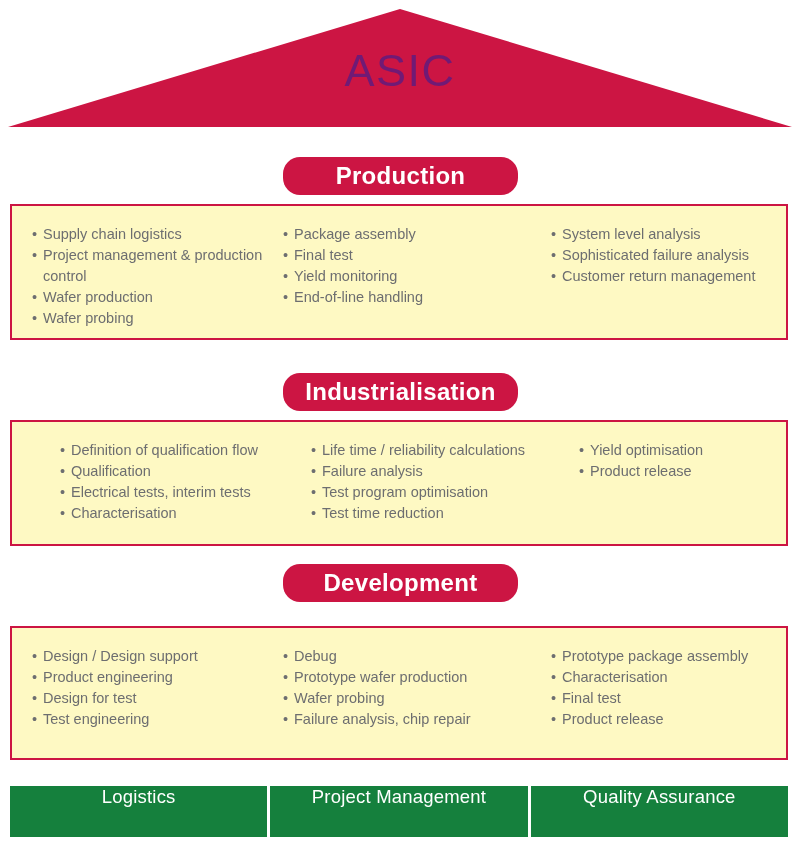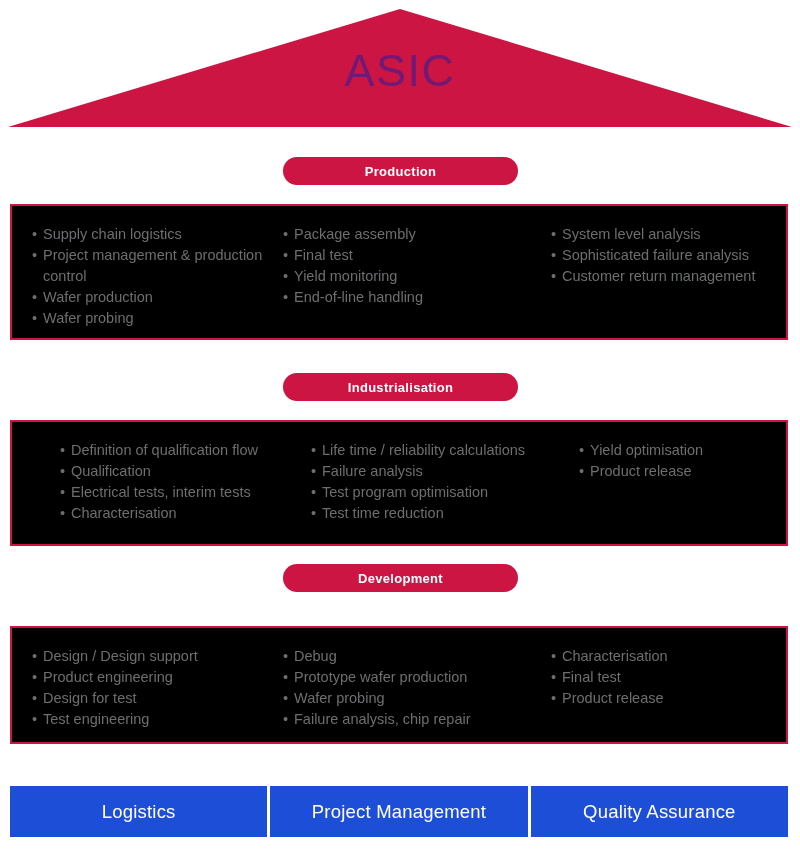--- a/index.html
+++ b/index.html
@@ -41,48 +41,48 @@
     letter-spacing: 1.5px;
     line-height: 52px;
     font-family: "Liberation Sans", sans-serif;
   }
 
   
   .pill {
     position: absolute;
     left: 283px;
     width: 235px;
-    height: 28px;
+    height: 38px;
     background: #CC1543;
     border-radius: 17px;
     color: #ffffff;
-    font-size: 13px;
+    font-size: 24px;
     font-weight: bold;
     letter-spacing: 0.3px;
     display: flex;
     align-items: center;
     justify-content: center;
     box-sizing: border-box;
   }
   .pill-production      { top: 157px; }
   .pill-industrialisation { top: 373px; }
   .pill-development     { top: 564px; }
 
   
   .stage-box {
     position: absolute;
     left: 10px;
     width: 778px;
     border: 2px solid #CC1543;
     box-sizing: border-box;
-    background: #000000;
+    background: #fef9c3;
   }
   .box-production       { top: 204px; height: 136px; }
   .box-industrialisation{ top: 420px; height: 126px; padding-left: 28px; }
-  .box-development      { top: 626px; height: 118px; }
+  .box-development      { top: 626px; height: 134px; }
 
   .cols {
     position: relative;
     width: 100%;
     height: 100%;
   }
   .col {
     position: absolute;
     top: 18px;
   }
@@ -119,26 +119,26 @@
     position: absolute;
     left: 10px;
     top: 786px;
     width: 778px;
     height: 51px;
     display: flex;
     gap: 3px;
   }
   .footer-cell {
     flex: 1 1 0;
-    background: #1d4ed8;
+    background: #15803d;
     color: #ffffff;
     font-size: 18.5px;
     font-weight: 400;
     display: flex;
-    align-items: center;
+    align-items: flex-start;
     justify-content: center;
     letter-spacing: 0.2px;
     box-sizing: border-box;
   }
 </style>
 </head>
 <body>
 
 <div id="canvas">
 
@@ -226,20 +226,21 @@
       <div class="col col-2">
         <ul class="bullets">
           <li>Debug</li>
           <li>Prototype wafer production</li>
           <li>Wafer probing</li>
           <li>Failure analysis, chip repair</li>
         </ul>
       </div>
       <div class="col col-3">
         <ul class="bullets">
+          <li>Prototype package assembly</li>
           <li>Characterisation</li>
           <li>Final test</li>
           <li>Product release</li>
         </ul>
       </div>
     </div>
   </div>
 
   <div class="footer">
     <div class="footer-cell">

